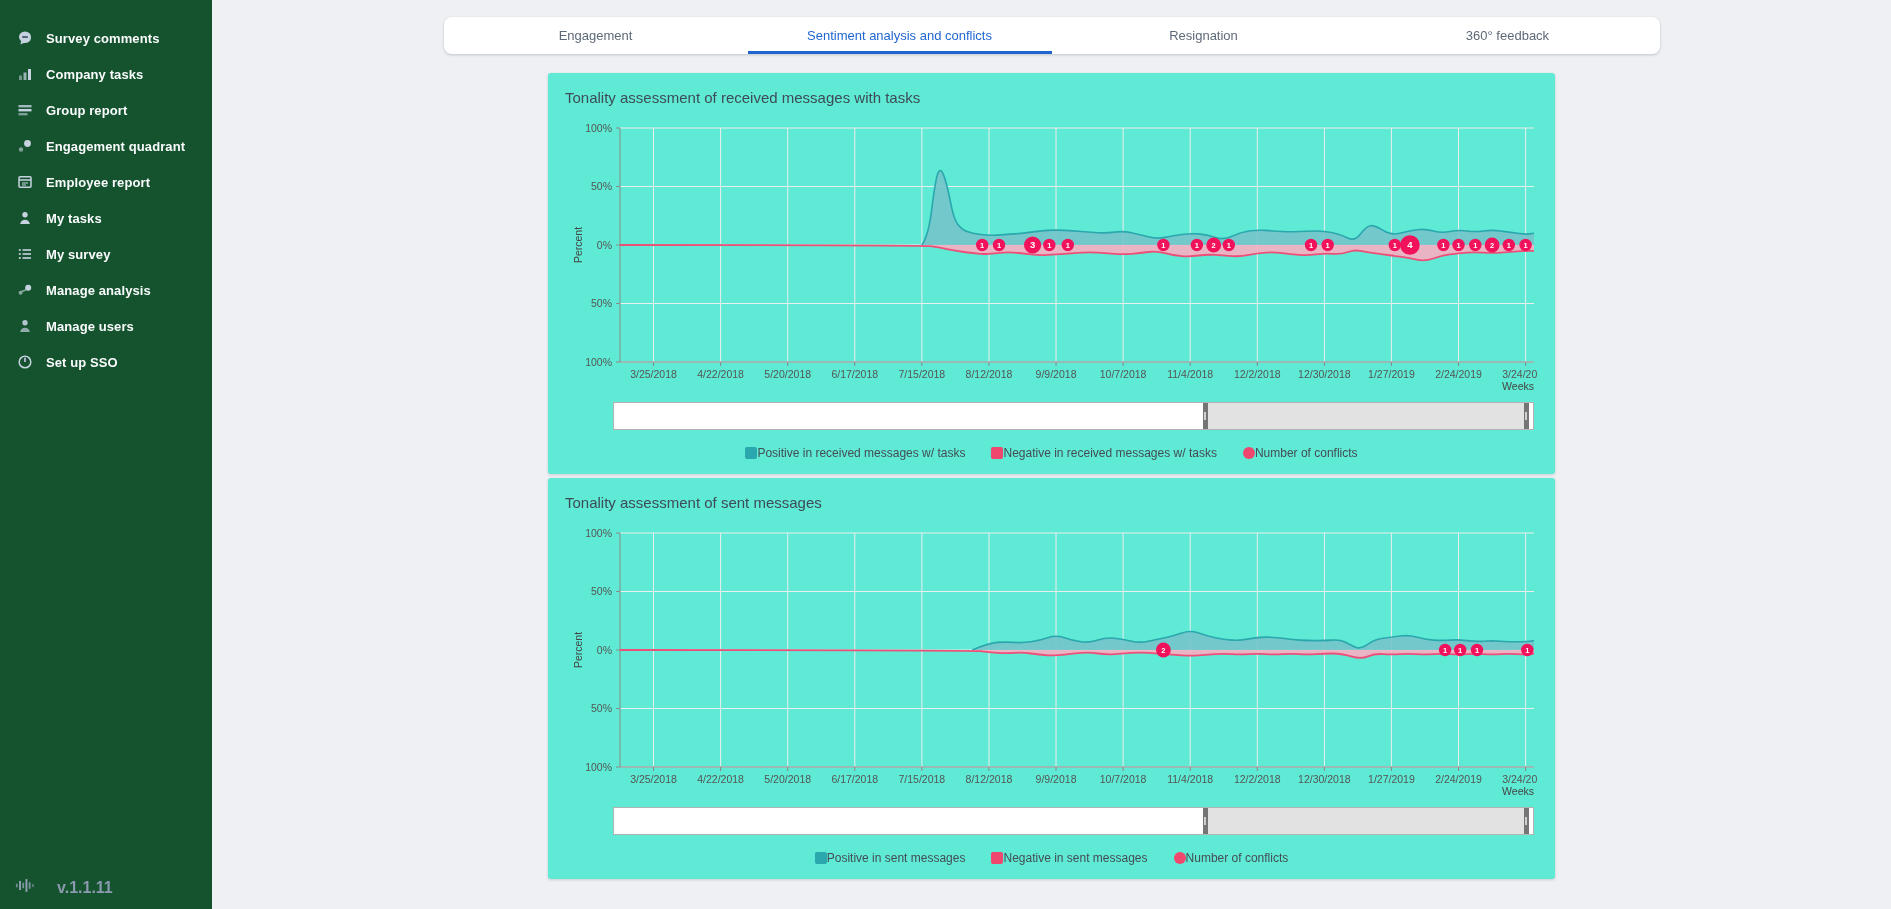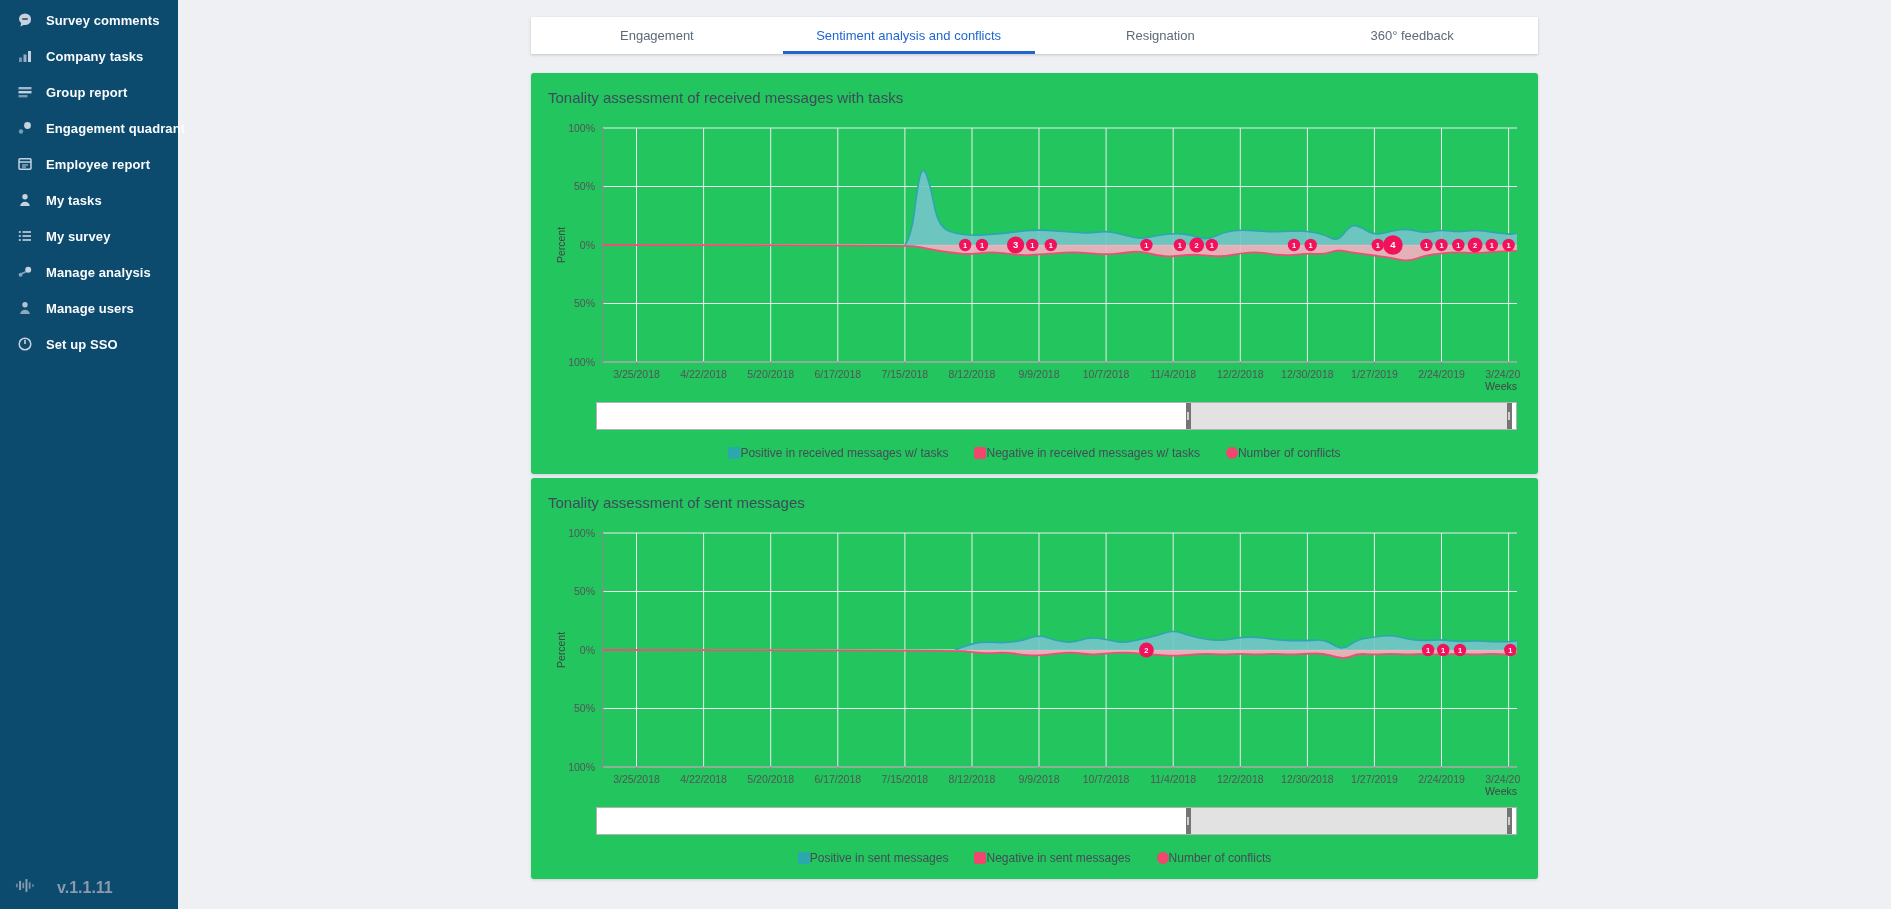--- a/index.html
+++ b/index.html
@@ -2,34 +2,34 @@
 <html><head>
 <meta charset="utf-8">
 <style>
   html,body{margin:0;padding:0}
   body{
     width:1891px;height:909px;overflow:hidden;
     background:#eef0f3;display:flex;
     font-family:"Liberation Sans",sans-serif;
   }
   
-  .sidebar{width:178px;flex-shrink:0;background:#0c4a6e;position:relative;padding-top:2px;box-sizing:border-box}
+  .sidebar{width:212px;flex-shrink:0;background:#14532d;position:relative;padding-top:20px;box-sizing:border-box}
   .side-item{display:flex;align-items:center;gap:13px;height:36px;padding:0 10px 0 17px;cursor:pointer}
   .side-item .icn{width:16px;height:16px;display:flex;align-items:center;justify-content:center;flex-shrink:0}
   .side-item .lbl{font-size:13px;font-weight:bold;color:#fbfcfe;white-space:nowrap;letter-spacing:.1px}
   .side-bottom{position:absolute;left:15px;bottom:11px;display:flex;align-items:center;gap:20px}
   .version{font-size:16px;font-weight:bold;color:#8b9aae}
   
   .main{flex:1;display:flex;flex-direction:column;align-items:center;padding-top:17px;box-sizing:border-box}
-  .tabbar{width:1007px;height:37px;background:#fff;border-radius:1px;display:flex;overflow:hidden;
+  .tabbar{width:1216px;height:37px;background:#fff;border-radius:8px;display:flex;overflow:hidden;
           box-shadow:0 1px 3px rgba(35,46,60,.22);flex-shrink:0}
   .tab{flex:1;display:flex;align-items:center;justify-content:center;font-size:13px;color:#5d6a78;cursor:pointer;position:relative}
   .tab.active{color:#1f66d1}
   .tab.active::after{content:"";position:absolute;left:0;right:0;bottom:0;height:3px;background:#1f66d1}
-  .card{width:1007px;background:#22c55e;border-radius:3px;box-shadow:0 1px 3px rgba(35,46,60,.18);
+  .card{width:1007px;background:#5eead4;border-radius:3px;box-shadow:0 1px 3px rgba(35,46,60,.18);
         margin-top:19px;padding:16px 17px 14px;box-sizing:border-box;flex-shrink:0}
   .card.second{margin-top:4px}
   .card h2{margin:0 0 14px;font-size:15px;font-weight:normal;color:#3e4b59}
   svg text{font-family:"Liberation Sans",sans-serif}
   
   .nav-slider{position:relative;margin:6px 0 0 48px;width:921px;height:28px;background:#fff;
               border:1px solid #b3b3b3;box-sizing:border-box;cursor:pointer}
   .nav-range{position:absolute;top:0;bottom:0;background:#e2e2e2}
   .nav-handle{position:absolute;top:0;bottom:0;width:5px;background:#757575;cursor:ew-resize}
   .nav-handle.left{left:-5px}

